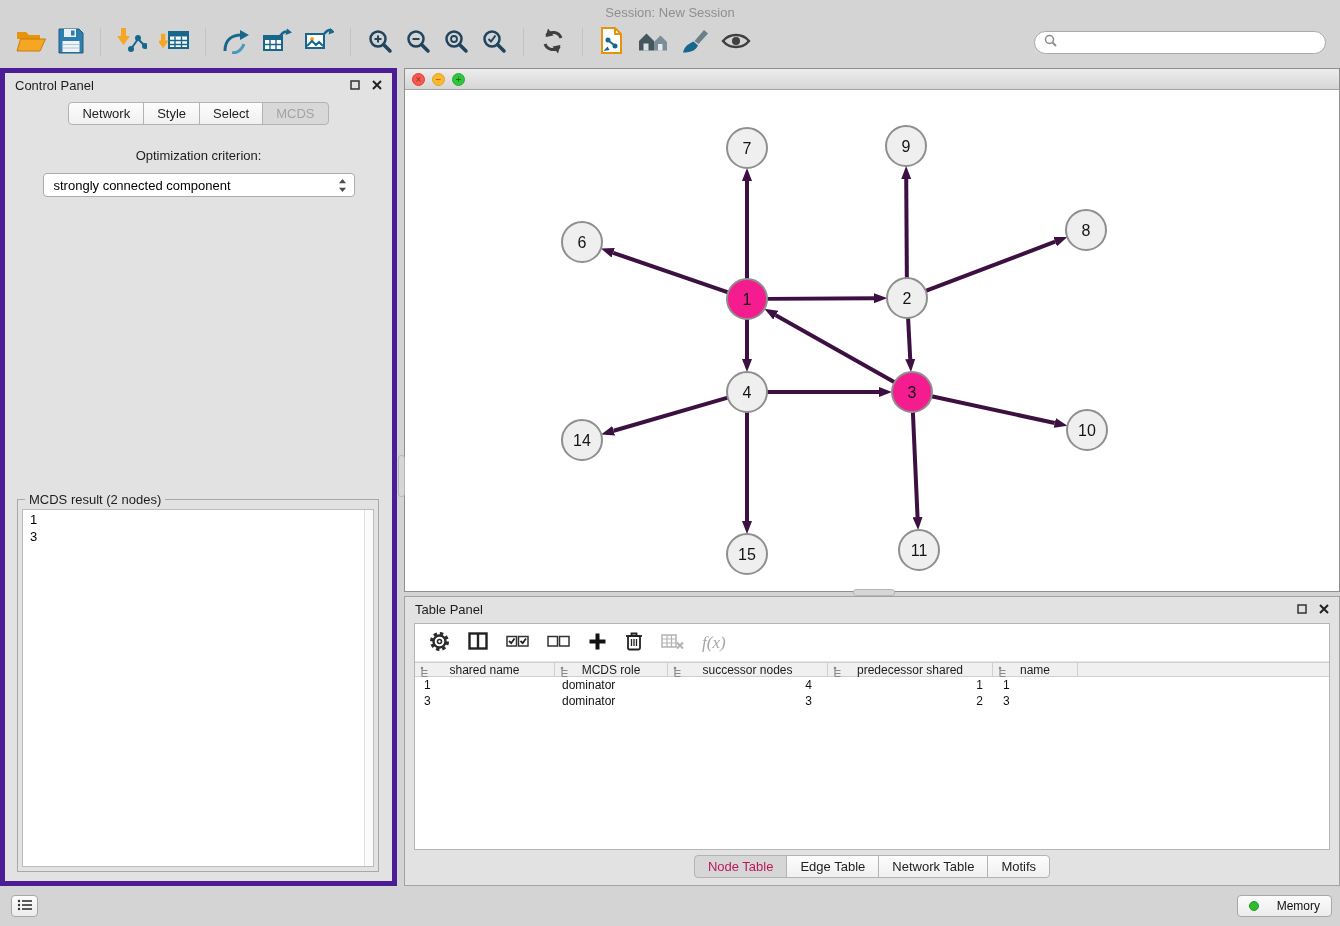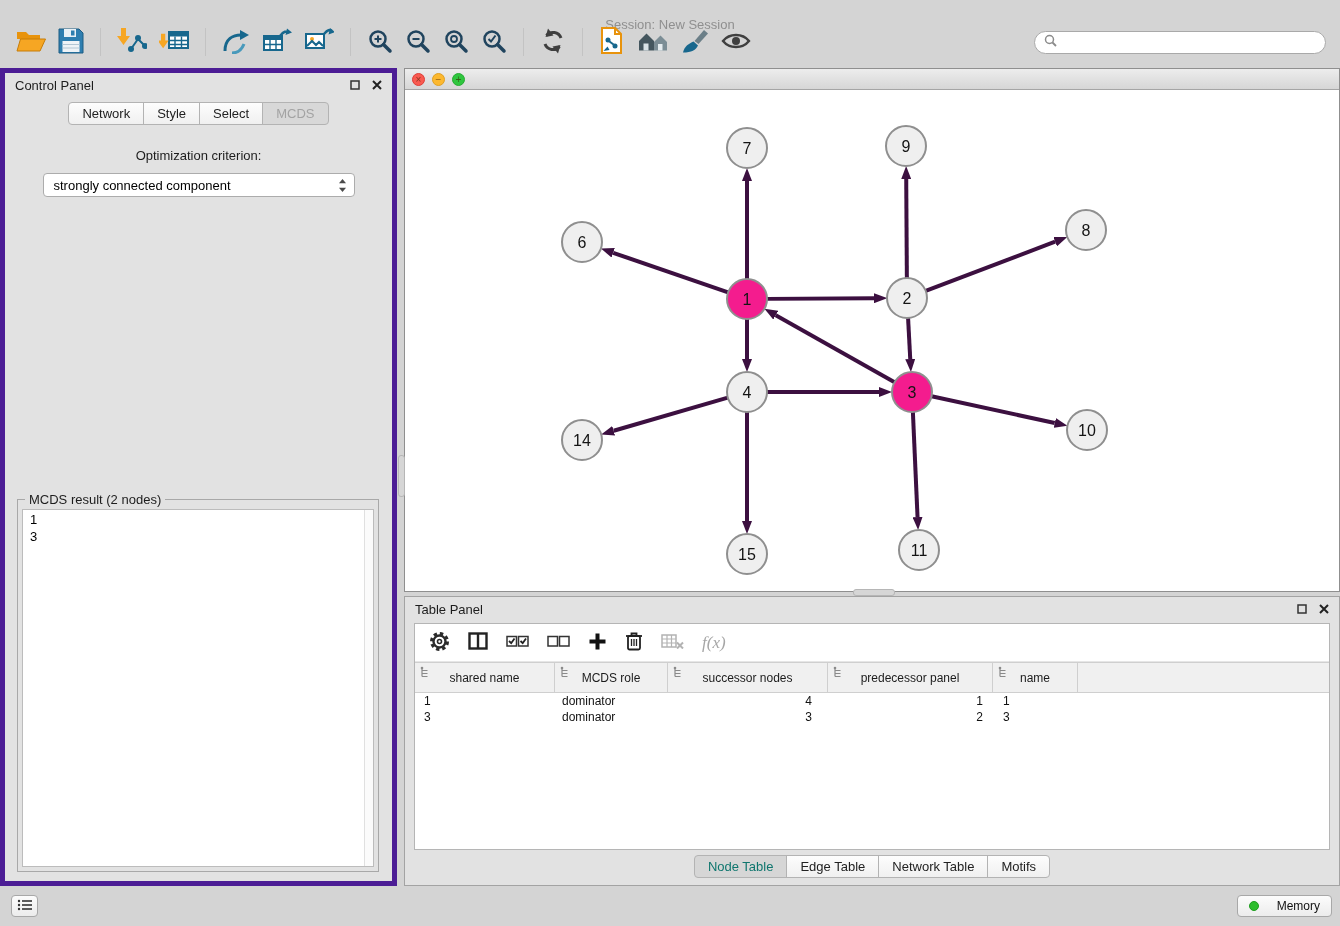--- a/index.html
+++ b/index.html
@@ -1,21 +1,21 @@
 <!DOCTYPE html>
 <html><head>
 <meta charset="utf-8">
 <style>
   * { box-sizing: border-box; }
   html,body { margin:0; padding:0; }
   body { font-family:"Liberation Sans", sans-serif; }
   .app { position:relative; width:1340px; height:926px; background:#d4d4d4; overflow:hidden; }
 
   
-  .titlebar { position:absolute; top:16px; left:0; right:0; height:16px; text-align:center;
+  .titlebar { position:absolute; top:4px; left:0; right:0; height:16px; text-align:center;
               font-size:13px; line-height:17px; color:#8f8f8f; }
 
   
   .toolbar { position:absolute; top:16px; left:0; right:0; height:52px;
              display:flex; align-items:center; padding:0 10px; }
   .tbtn { background:none; border:none; padding:0 6px; height:40px; display:flex;
           align-items:center; justify-content:center; cursor:pointer; }
   .sep { width:1px; height:28px; background:#c3c3c3; margin:0 10px; flex:none; }
   .search { margin-left:auto; margin-right:4px; width:292px; height:23px; background:#fff;
             border:1px solid #a9a9a9; border-radius:12px; display:flex; align-items:center;
@@ -80,39 +80,39 @@
   .table-panel { position:absolute; left:404px; top:596px; width:936px; height:290px;
                  background:#e2e2e2; border:1px solid #a3a3a3; }
   .tp-content { position:absolute; left:9px; right:9px; top:26px; bottom:35px; background:#fff;
                 border:1px solid #b5b5b5; overflow:hidden; }
   .tp-toolbar { height:38px; display:flex; align-items:center; gap:18px; padding:0 14px;
                 border-bottom:1px solid #e6e6e6; }
   .tp-toolbar .tpbtn { background:none; border:none; padding:0; display:flex; align-items:center;
                        cursor:pointer; }
   .fx { font-family:"Liberation Serif", serif; font-style:italic; font-size:17px; color:#a6a6a6; }
 
-  .thead { display:flex; height:31px; background:#f0f0f0; border-top:1px solid #cfcfcf;
+  .thead { display:flex; height:15px; background:#f0f0f0; border-top:1px solid #cfcfcf;
            border-bottom:1px solid #cfcfcf; }
   .hcell { position:relative; display:flex; align-items:center; justify-content:center;
            border-right:1px solid #cfcfcf; font-size:12px; color:#1c1c1c; cursor:pointer; }
   .hcell svg { position:absolute; left:4px; top:3px; }
   .c0 { width:140px; } .c1 { width:113px; } .c2 { width:160px; } .c3 { width:165px; } .c4 { width:85px; }
   .trow { display:flex; height:16px; align-items:center; font-size:12px; color:#111; }
   .tcell { height:16px; line-height:16px; overflow:hidden; }
   .tcell.c0 { padding-left:9px; } .tcell.c1 { padding-left:7px; }
   .tcell.c2 { text-align:right; padding-right:16px; }
   .tcell.c3 { text-align:right; padding-right:10px; }
   .tcell.c4 { padding-left:10px; }
 
   .tp-tabs { position:absolute; bottom:7px; left:0; right:0; display:flex; justify-content:center; }
   .tp-tab { border:1px solid #b3b3b3; background:linear-gradient(#fdfdfd,#f0f0f0);
             padding:3px 13px; font-size:13px; color:#222; margin-left:-1px; cursor:pointer; }
   .tp-tab:first-child { border-radius:4px 0 0 4px; margin-left:0; }
   .tp-tab:last-child { border-radius:0 4px 4px 0; }
-  .tp-tab.active { background:#d6d6d6; color:#0f766e; }
+  .tp-tab.active { background:#d6d6d6; color:#be185d; }
 
   
   .statusbar { position:absolute; left:0; right:0; bottom:0; height:38px; background:#d4d4d4; }
   .sb-left { position:absolute; left:11px; bottom:9px; width:27px; height:22px;
              border:1px solid #a8a8a8; border-radius:4px; background:linear-gradient(#fcfcfc,#ececec);
              display:flex; align-items:center; justify-content:center; cursor:pointer; }
   .memory-btn { position:absolute; right:8px; bottom:9px; height:22px; padding:0 11px;
                 border:1px solid #a8a8a8; border-radius:4px;
                 background:linear-gradient(#fcfcfc,#ececec); display:flex; align-items:center;
                 gap:18px; font-size:12px; color:#111; cursor:pointer; }
@@ -530,21 +530,21 @@
               <path d="M3 2 v8.5 M3 4.5 h5.5 M3 7.5 h5.5 M3 10.5 h5.5" stroke="#8a8a8a" stroke-width="1.2" fill="none"></path>
               <circle cx="3" cy="2" r="1.3" fill="#8a8a8a"></circle>
             </svg>
           <span>successor nodes</span>
         </div>
         <div class="hcell c3">
           <svg width="12" height="12" viewBox="0 0 12 12">
               <path d="M3 2 v8.5 M3 4.5 h5.5 M3 7.5 h5.5 M3 10.5 h5.5" stroke="#8a8a8a" stroke-width="1.2" fill="none"></path>
               <circle cx="3" cy="2" r="1.3" fill="#8a8a8a"></circle>
             </svg>
-          <span>predecessor panel</span>
+          <span>predecessor shared</span>
         </div>
         <div class="hcell c4">
           <svg width="12" height="12" viewBox="0 0 12 12">
               <path d="M3 2 v8.5 M3 4.5 h5.5 M3 7.5 h5.5 M3 10.5 h5.5" stroke="#8a8a8a" stroke-width="1.2" fill="none"></path>
               <circle cx="3" cy="2" r="1.3" fill="#8a8a8a"></circle>
             </svg>
           <span>name</span>
         </div>
       </div>
       <div id="table-body">

